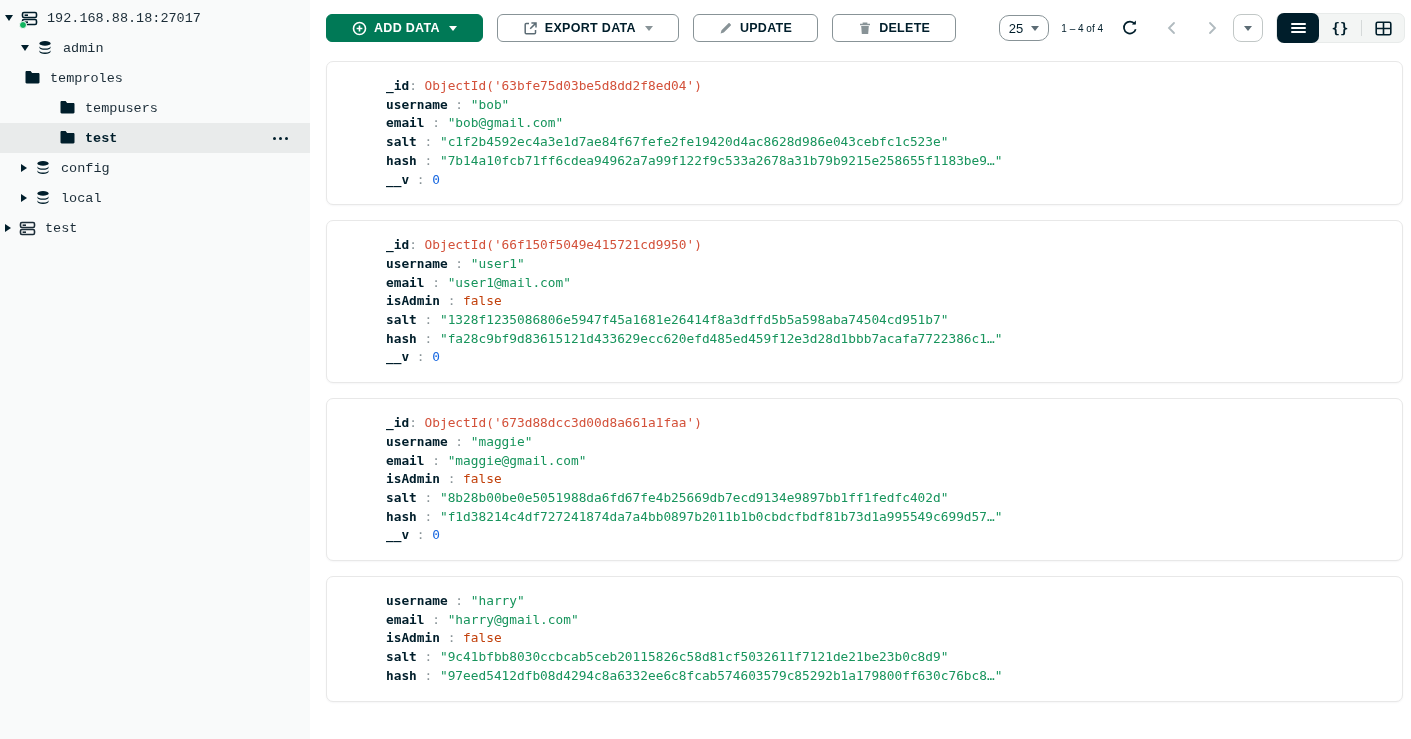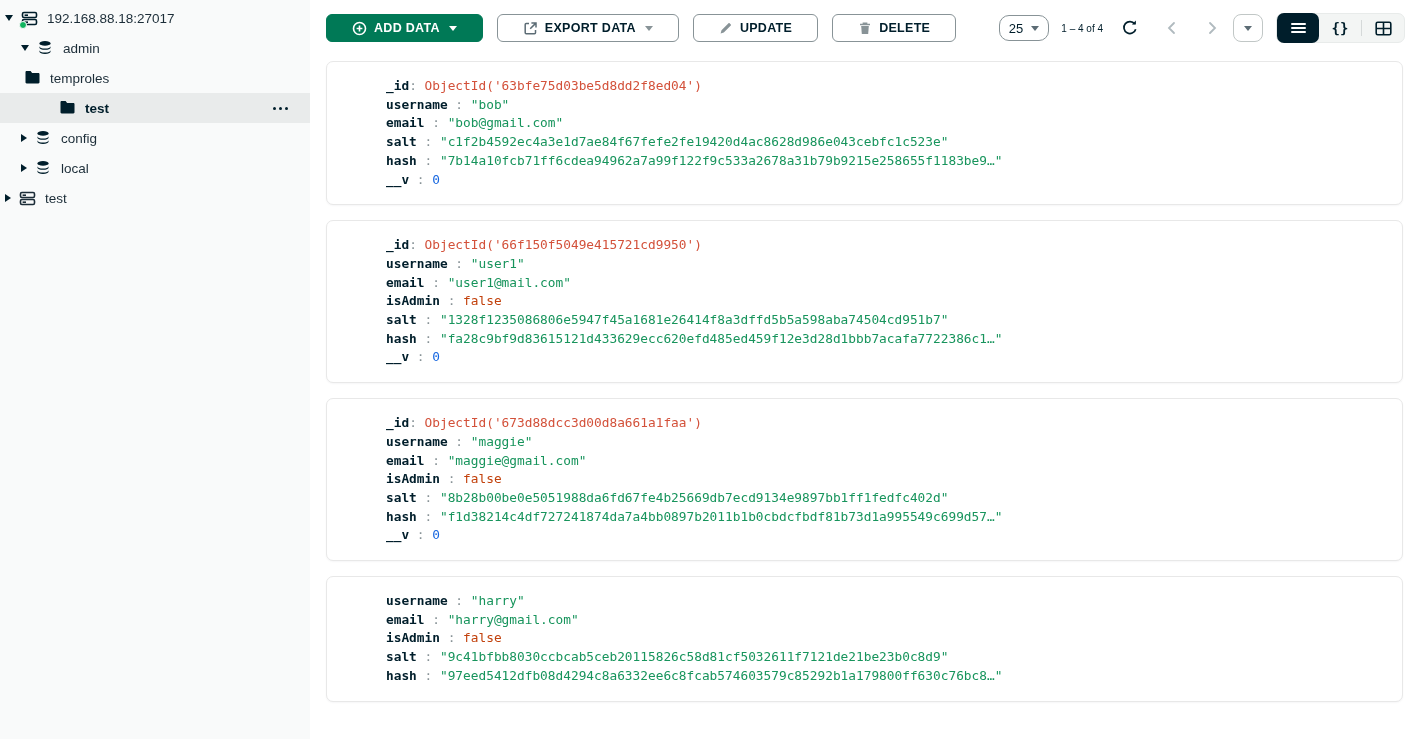--- a/index.html
+++ b/index.html
@@ -4,21 +4,21 @@
 <style>
   * { margin:0; padding:0; box-sizing:border-box; }
   html,body { width:1411px; height:739px; overflow:hidden; background:#fff;
               font-family:"Liberation Sans", sans-serif; color:#001E2B; }
   .app { display:flex; width:100%; height:100%; }
 
   
   .sidebar { width:310px; min-width:310px; height:100%; background:#F9FAFA; padding-top:3px; }
   .srow { height:30px; display:flex; align-items:center; font-size:13.5px; color:#1C2D38; cursor:pointer; }
   .srow.selected { background:#E9EBEB; font-weight:bold; color:#001E2B; }
-  .srow .label { margin-left:9px; white-space:nowrap; }
+  .srow .label { margin-left:9px; white-space:nowrap;font-family:Liberation Mono, monospace; }
   .caret { width:0; height:0; margin-right:8px; flex:none; }
   .caret.down { border-left:4.5px solid transparent; border-right:4.5px solid transparent; border-top:6px solid #001E2B; }
   .caret.right { border-top:4.5px solid transparent; border-bottom:4.5px solid transparent; border-left:6px solid #001E2B; }
   .icon16 { width:17px; height:17px; flex:none; position:relative; }
   .status-dot { position:absolute; left:-2px; bottom:-2px; width:8px; height:8px; border-radius:50%;
                 background:#10B45F; border:1.5px solid #F9FAFA; }
   .ellipsis-btn { margin-left:auto; margin-right:22px; display:flex; gap:3px; align-items:center; }
   .ellipsis-btn i { width:3px; height:3px; border-radius:50%; background:#001E2B; display:block; }
 
   
@@ -106,20 +106,28 @@
 
     <div class="srow" style="padding-left:24px">
       <span class="icon16">
         <svg width="17" height="15" viewBox="0 0 17 15">
             <path d="M1.5 2.2c0-.6.5-1.1 1.1-1.1h4l1.5 1.8h6.3c.6 0 1.1.5 1.1 1.1v8.3c0 .6-.5 1.1-1.1 1.1H2.6c-.6 0-1.1-.5-1.1-1.1z" fill="#001E2B"></path>
           </svg>
       </span>
       <span class="label">temproles</span>
     </div>
 
+    <div class="srow" style="padding-left:59px">
+      <span class="icon16">
+        <svg width="17" height="15" viewBox="0 0 17 15">
+            <path d="M1.5 2.2c0-.6.5-1.1 1.1-1.1h4l1.5 1.8h6.3c.6 0 1.1.5 1.1 1.1v8.3c0 .6-.5 1.1-1.1 1.1H2.6c-.6 0-1.1-.5-1.1-1.1z" fill="#001E2B"></path>
+          </svg>
+      </span>
+      <span class="label">tempusers</span>
+    </div>
 
     <div class="srow selected" style="padding-left:59px">
       <span class="icon16">
         <svg width="17" height="15" viewBox="0 0 17 15">
             <path d="M1.5 2.2c0-.6.5-1.1 1.1-1.1h4l1.5 1.8h6.3c.6 0 1.1.5 1.1 1.1v8.3c0 .6-.5 1.1-1.1 1.1H2.6c-.6 0-1.1-.5-1.1-1.1z" fill="#001E2B"></path>
           </svg>
       </span>
       <span class="label">test</span>
       <span class="ellipsis-btn">
           <i></i>

